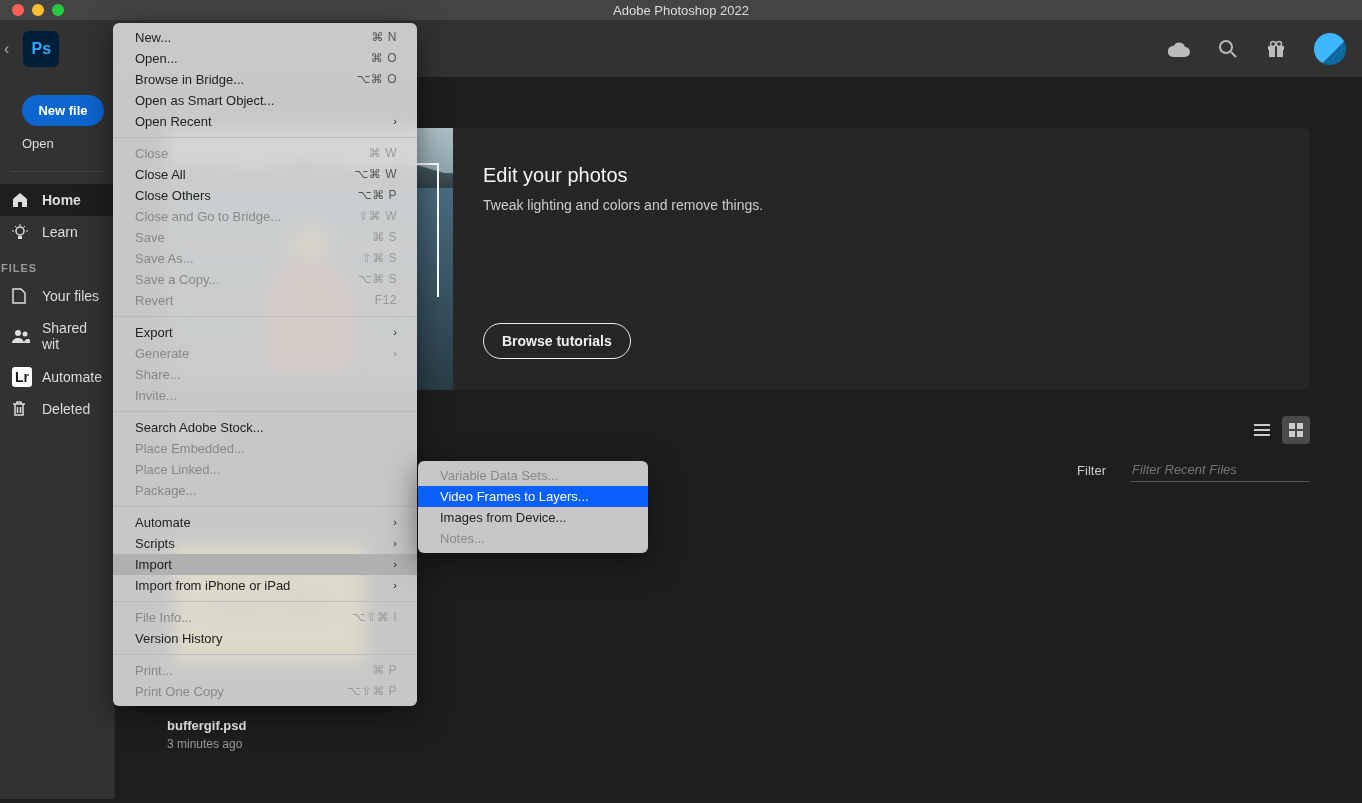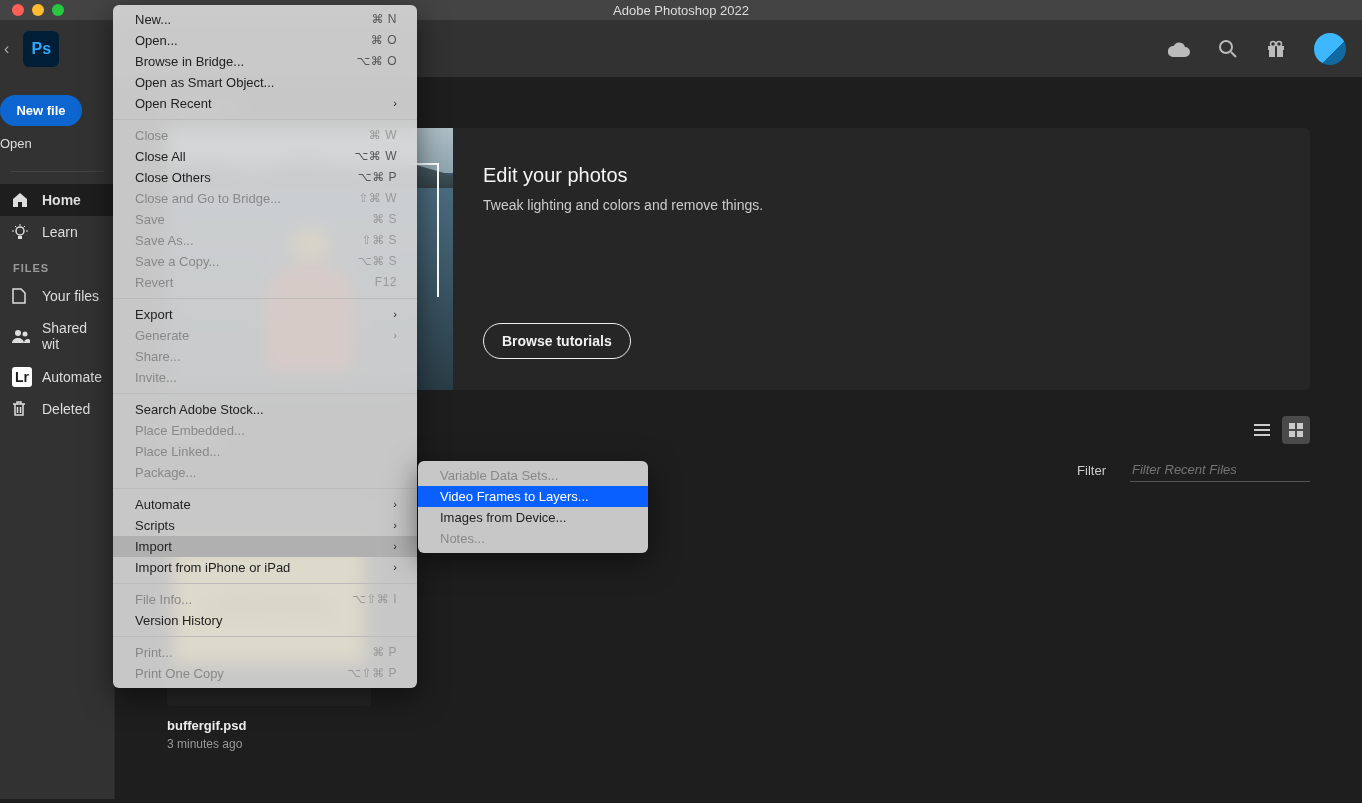--- a/index.html
+++ b/index.html
@@ -19,28 +19,28 @@
   .header-left { display:flex; align-items: center; gap: 10px; }
   .back-chevron { color:#aaa; font-size:16px; padding:0 4px; }
   .ps-logo { width:36px; height:36px; background:#001e36; border-radius:6px; display:flex; align-items:center; justify-content:center; color:#31a8ff; font-weight:700; font-size:16px; }
   .header-right { display:flex; align-items:center; gap:28px; }
   .header-icon { color:#bbb; font-size:18px; }
   .avatar { width:32px; height:32px; border-radius:50%; background: linear-gradient(135deg,#3db7ff 0%, #3db7ff 60%, #0e6aa0 60%); }
 
   
   .main { display:flex; height: calc(803px - 24px - 57px); }
   .sidebar { width: 115px; background:#323232; padding-top:18px; display:flex; flex-direction:column; border-right:1px solid #2a2a2a;}
-  .sidebar-top { padding: 0 0; }
+  .sidebar-top { padding: 0 22px; }
   .new-file-btn { background:#0d66d0; color:#fff; border:none; border-radius:20px; padding:8px 14px; font-size:13px; font-weight:600; width:82px; cursor:pointer; }
   .open-btn { background:transparent; color:#ddd; border:none; padding:10px 0 8px 0; font-size:13px; cursor:pointer; }
   .sidebar-divider { height:1px; background:#444; margin:12px 10px; }
   .nav-item { display:flex; align-items:center; gap:12px; padding:8px 12px; font-size:14px; cursor:pointer; }
   .nav-item.active { background:#1e1e1e; font-weight:600; }
   .nav-icon { width:18px; text-align:center; font-size:15px; color:#ddd; }
-  .files-label { font-size:11px; letter-spacing:1px; color:#999; padding: 14px 1px 6px; font-weight:600;margin-left:12px; }
+  .files-label { font-size:11px; letter-spacing:1px; color:#999; padding: 14px 1px 6px; font-weight:600; }
 
   
   .content { flex:1; background:#1e1e1e; padding: 0; position:relative; }
   .suggestions-label { font-size:13px; color:#ccc; padding: 22px 0 0 52px;}
   .hero { margin: 14px 52px 0; display:flex; background:#262626; border-radius:6px; overflow:hidden; height:262px; }
   .hero-img { width:286px; background:#3a5a70; position:relative; }
   .sky { position:absolute; top:0; left:0; right:0; height:45px; background:linear-gradient(#aebfc6,#8fa4ad); }
   .mountains { position:absolute; top:30px; left:0; right:0; height:35px; background:linear-gradient(#4a5e66,#2f3d43); clip-path: polygon(0 100%, 0 30%, 15% 10%, 30% 40%, 50% 0%, 70% 35%, 85% 15%, 100% 50%, 100% 100%);}
   .water { position:absolute; top:60px; left:0; right:0; bottom:0; background:linear-gradient(#4a6b7e,#2a3d47); }
   .person { position:absolute; bottom:0; left:50%; transform:translateX(-50%); width:110px; height:160px;}
@@ -62,21 +62,21 @@
   .filter-input { background:transparent; border:none; border-bottom:1px solid #555; color:#999; font-size:13px; font-style:italic; padding:4px 2px; width:180px; outline:none;}
 
   .file-card { margin: 20px 0 0 52px; width:204px; }
   .file-thumb { width:204px; height:204px; background:#262626; border-radius:4px; display:flex; align-items:center; justify-content:center;}
   .thumb-inner { width:190px; height:118px; background:#ffe23d; display:flex; flex-direction:column; align-items:center; justify-content:center; font-size:7px; font-weight:700; color:#222; text-align:center; line-height:1.6;}
   .file-name { font-size:13px; font-weight:600; color:#eee; padding-top:12px;}
   .file-time { font-size:12px; color:#999; padding-top:4px;}
 
   
   .menu { position:absolute; background:#d9d9d9e8; backdrop-filter: blur(8px); border-radius:6px; box-shadow:0 8px 30px rgba(0,0,0,.5); padding:4px 0; font-size:13px; color:#222; }
-  .file-menu { top:5px; left:113px; width:304px; }
+  .file-menu { top:23px; left:113px; width:304px; }
   .menu-item { display:flex; justify-content:space-between; align-items:center; padding:2px 20px 2px 22px; cursor:default; line-height:17px;}
   .menu-item.disabled { color:#888; }
   .menu-item.highlight { background:#b0b0b0; }
   .menu-sep { height:1px; background:#bbb; margin:5px 0;}
   .menu-arrow { font-size:11px;}
   .shortcut { font-size:12px; color:#555; letter-spacing:0.5px;}
   .menu-item.disabled .shortcut { color:#999;}
   .submenu { top:461px; left:418px; width:230px; }
   .submenu .menu-item.selected { background:#0a60ff; color:#fff; }
   

